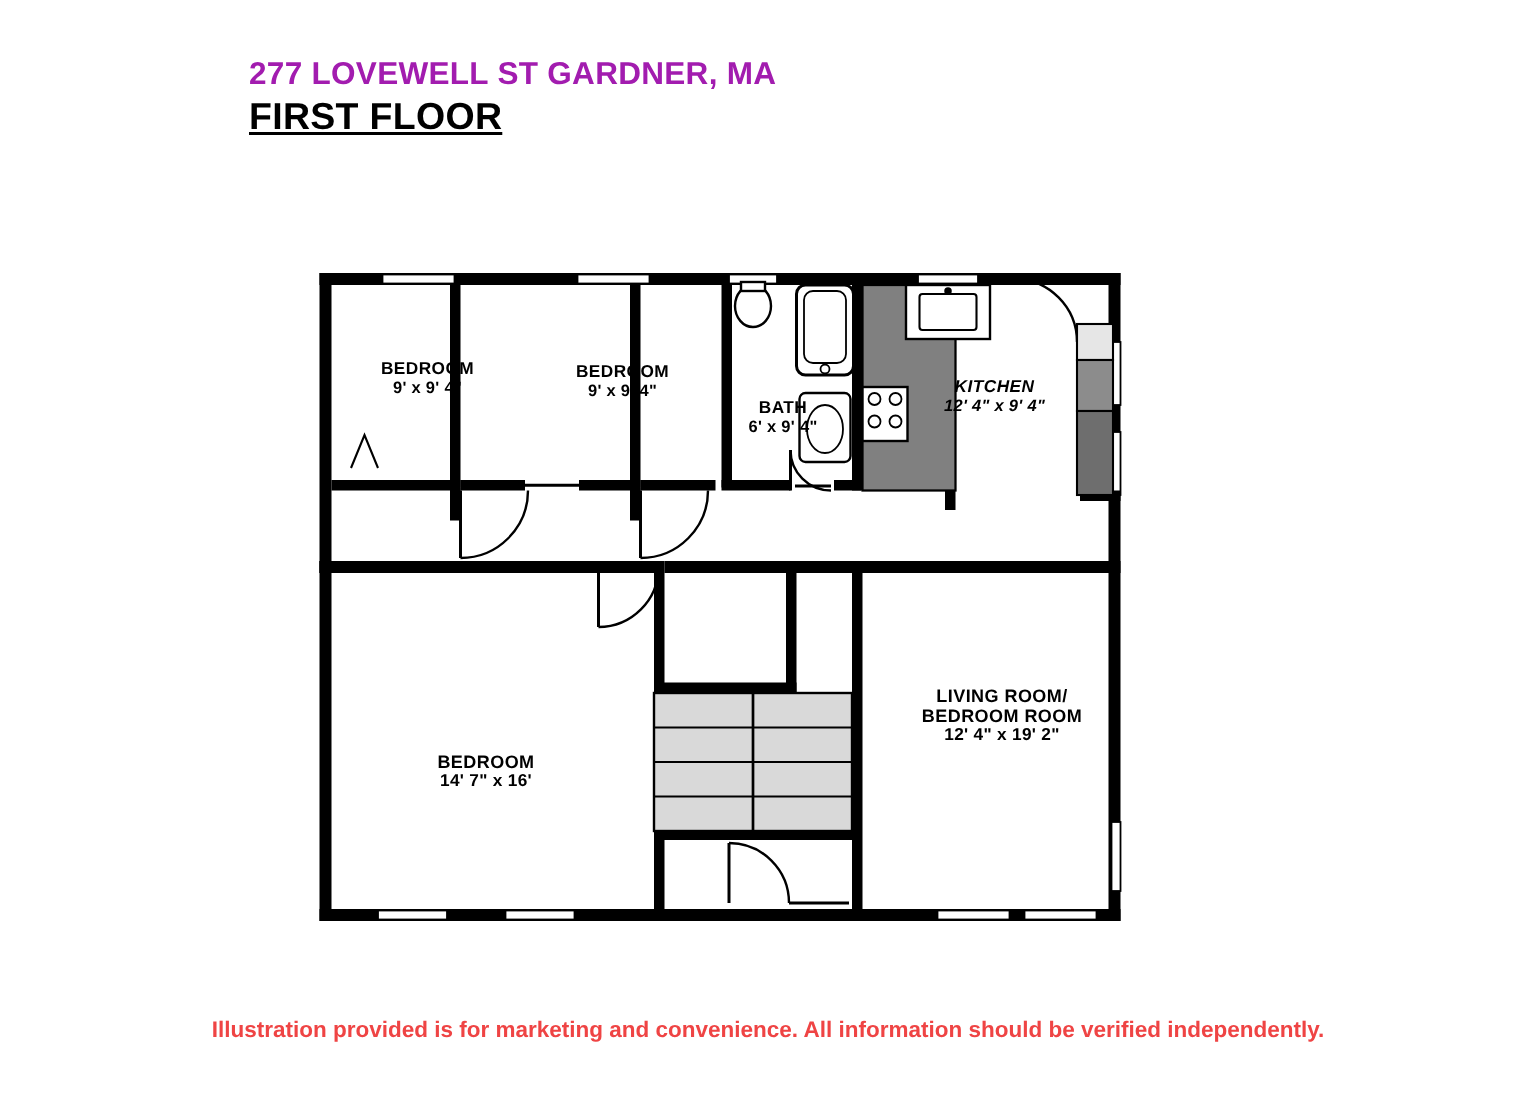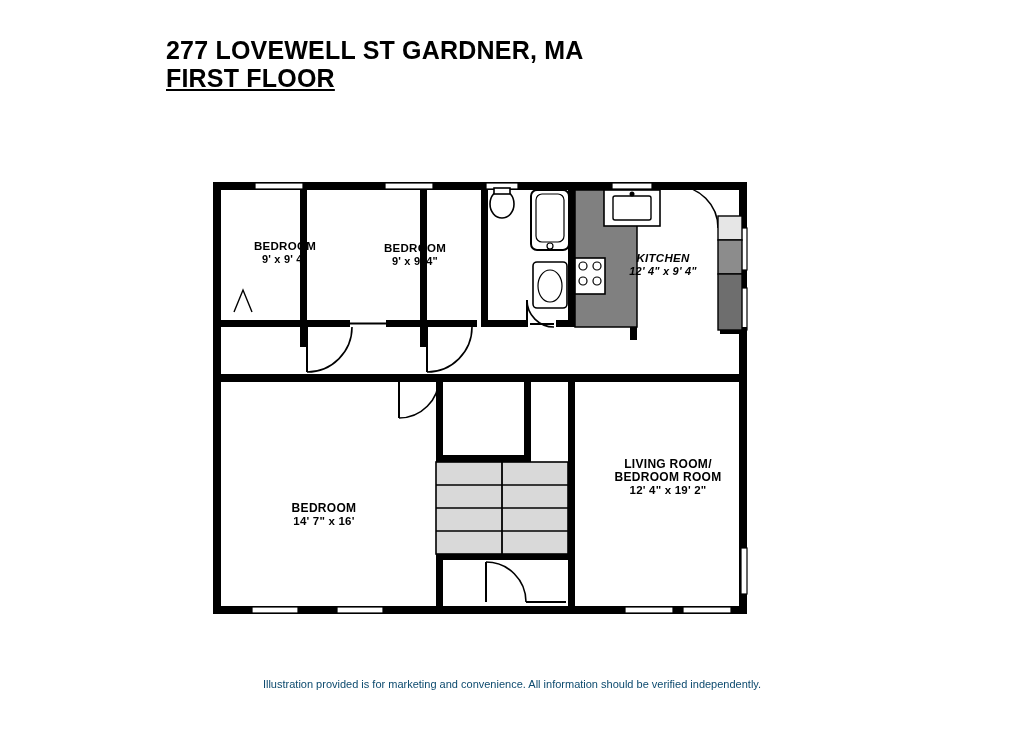--- a/index.html
+++ b/index.html
@@ -15,23 +15,23 @@
     font-family: "Liberation Sans", sans-serif;
     overflow: hidden;
   }
   
   .title-block {
     position: absolute;
     left: 166px;
     top: 36px;
   }
   .title-line1 {
-    font-size: 25px;
-    font-weight: bold;
-    color: #000000;
+    font-size: 21px;
+    font-weight: bold;
+    color: #a21caf;
     letter-spacing: 0.2px;
     line-height: 28px;
     white-space: nowrap;
   }
   .title-line2 {
     font-size: 25px;
     font-weight: bold;
     color: #000000;
     letter-spacing: 0.2px;
     line-height: 28px;
@@ -46,23 +46,23 @@
     white-space: nowrap;
     margin-top: 3px;
   }
   
   .footer {
     position: absolute;
     left: 0;
     top: 678px;
     width: 1024px;
     text-align: center;
-    font-size: 11px;
-    font-weight: normal;
-    color: #0c4a6e;
+    font-size: 15px;
+    font-weight: bold;
+    color: #ef4444;
   }
   
   #plan {
     position: absolute;
     left: 0;
     top: 0;
   }
   
   .room-label {
     position: absolute;
@@ -241,20 +241,24 @@
   <div class="room-label" style="left:205px; top:240px; width:160px;">
     <span class="name">BEDROOM</span>
     <span class="dims">9' x 9' 4"</span>
   </div>
 
   <div class="room-label" style="left:335px; top:242px; width:160px;">
     <span class="name">BEDROOM</span>
     <span class="dims">9' x 9' 4"</span>
   </div>
 
+  <div class="room-label" style="left:442px; top:266px; width:160px;">
+    <span class="name">BATH</span>
+    <span class="dims">6' x 9' 4"</span>
+  </div>
 
   <div class="room-label" style="left:583px; top:252px; width:160px;font-style:italic;">
     <span class="name">KITCHEN</span>
     <span class="dims">12' 4" x 9' 4"</span>
   </div>
 
 
   <div class="room-label big" style="left:244px; top:502px; width:160px;">
     <span class="name">BEDROOM</span>
     <span class="dims">14' 7" x 16'</span>

